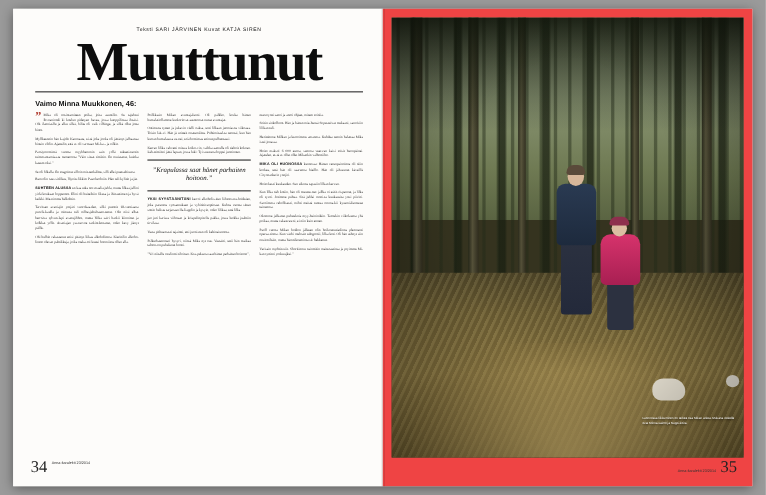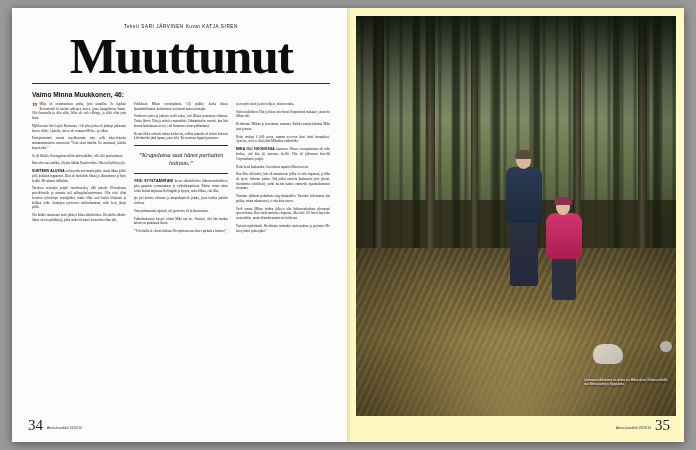--- a/index.html
+++ b/index.html
@@ -29,21 +29,21 @@
     height: 434px;
     background: #fdfcfa;
     box-sizing: border-box;
     padding: 14px 18px 32px 20px;
     overflow: hidden;
   }
   .page-right {
     position: relative;
     width: 336px;
     height: 434px;
-    background: #fef9c3;
+    background: #ef4444;
     overflow: hidden;
   }
   .gutter {
     position: absolute;
     left: 335px;
     top: 0;
     width: 3px;
     height: 434px;
     background: linear-gradient(to right, rgba(0,0,0,0.18), rgba(0,0,0,0.04), rgba(0,0,0,0.14));
     z-index: 40;
@@ -132,21 +132,20 @@
     font-size: 6.2px;
     line-height: 1.28;
     color: #111;
   }
 
   .folio-left {
     position: absolute;
     left: 16px;
     bottom: 10px;
     display: flex;
-    align-items: flex-end;
     gap: 4px;
   }
   .folio-num {
     font-family: "Liberation Serif", serif;
     font-size: 15px;
     color: #222;
     line-height: 0.9;
   }
   .folio-txt {
     font-family: "Liberation Sans", sans-serif;

